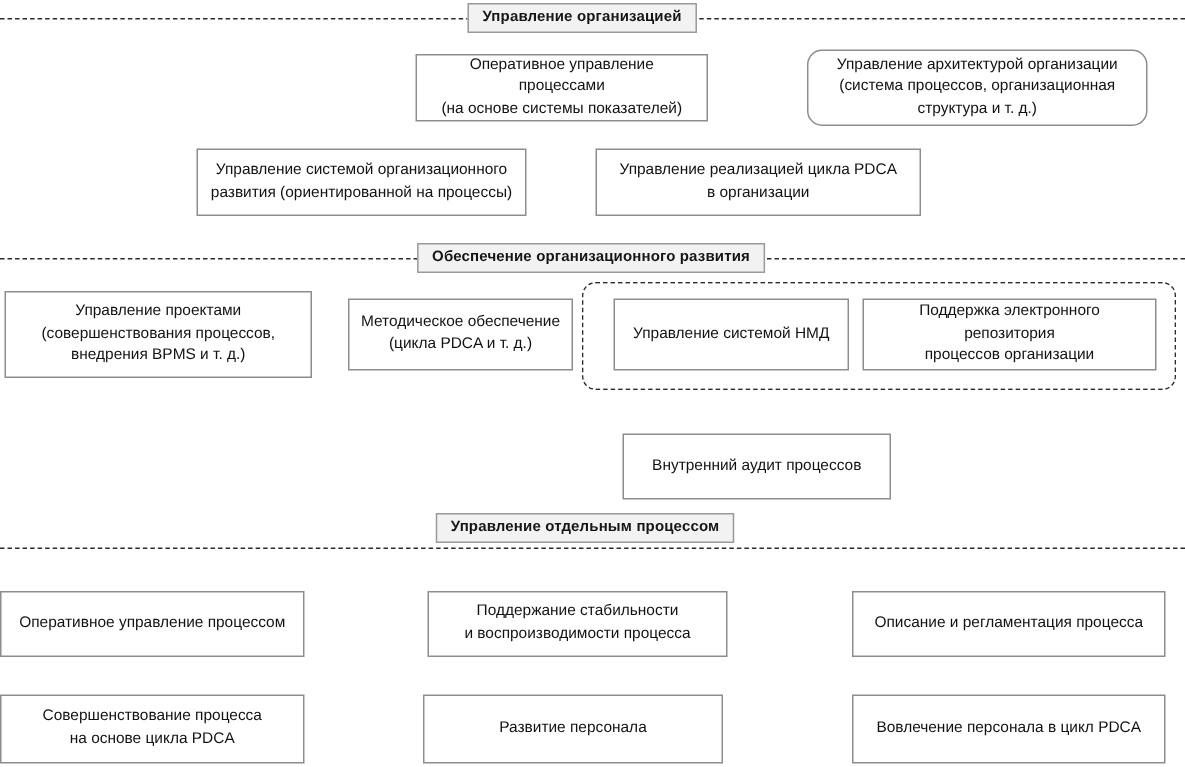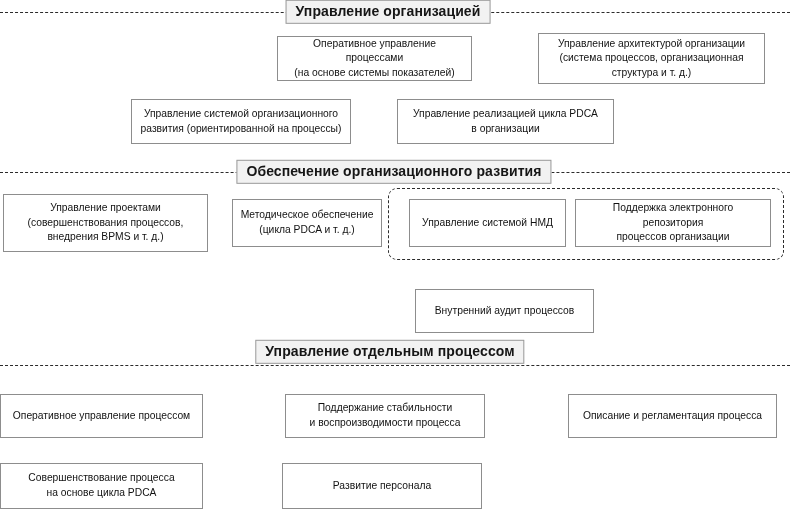--- a/index.html
+++ b/index.html
@@ -30,21 +30,21 @@
     border-top: 1.6px dashed #2b2b2b;
   }
 
   
   .section-chip {
     position: absolute;
     transform: translate(-50%, -50%);
     background: #f2f2f2;
     border: 1px solid #9a9a9a;
     padding: 3px 9px 4px 9px;
-    font-size: 14px;
+    font-size: 10px;
     font-weight: bold;
     color: #161616;
     white-space: nowrap;
     line-height: 1.1;
     letter-spacing: 0.1px;
   }
 
   
   .box {
     position: absolute;
@@ -77,21 +77,21 @@
 </head>
 <body>
 
 <div id="diagram">
     <div class="divider" style="top: 12px;"></div>
     <div class="section-chip" style="left: 388px; top: 12px;">Управление организацией</div>
     <div class="box" style="left: 277px; top: 36px; width: 195px; height: 45px;">
       <span class="txt">Оперативное управление процессами
 (на основе системы показателей)</span>
     </div>
-    <div class="box" style="left: 538px; top: 33px; width: 227px; height: 51px;">
+    <div class="box" style="left: 538px; top: 33px; width: 227px; height: 51px; border-radius: 10px;">
       <span class="txt">Управление архитектурой организации
 (система процессов, организационная
 структура и т. д.)</span>
     </div>
     <div class="box" style="left: 131px; top: 99px; width: 220px; height: 45px;">
       <span class="txt">Управление системой организационного
 развития (ориентированной на процессы)</span>
     </div>
     <div class="box" style="left: 397px; top: 99px; width: 217px; height: 45px;">
       <span class="txt">Управление реализацией цикла PDCA
@@ -131,13 +131,16 @@
     <div class="box" style="left: 568px; top: 394px; width: 209px; height: 44px;">
       <span class="txt">Описание и регламентация процесса</span>
     </div>
     <div class="box" style="left: 0px; top: 463px; width: 203px; height: 46px;">
       <span class="txt">Совершенствование процесса
 на основе цикла PDCA</span>
     </div>
     <div class="box" style="left: 282px; top: 463px; width: 200px; height: 46px;">
       <span class="txt">Развитие персонала</span>
     </div>
+    <div class="box" style="left: 568px; top: 463px; width: 209px; height: 46px;">
+      <span class="txt">Вовлечение персонала в цикл PDCA</span>
+    </div>
   </div>
 
 </body></html>

